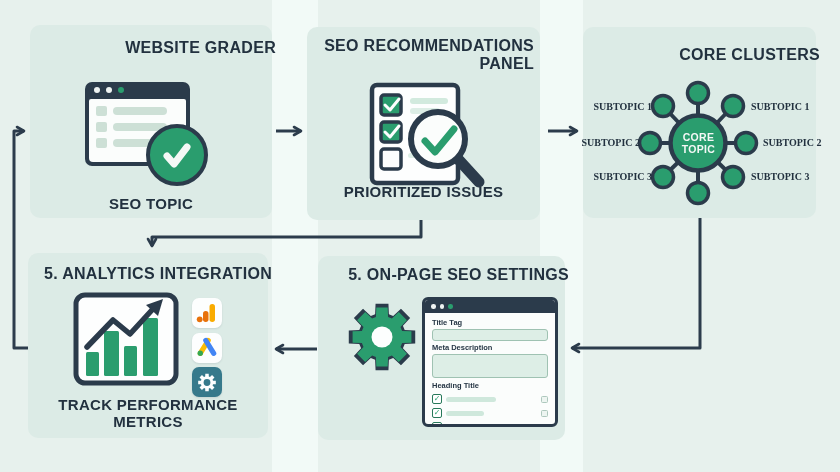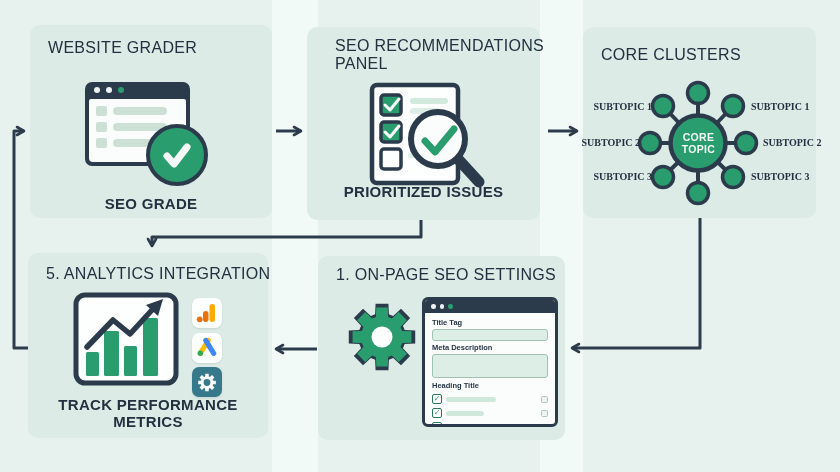--- a/index.html
+++ b/index.html
@@ -18,22 +18,22 @@
   .box{
     position:absolute; background:#dcebe6; border-radius:10px; z-index:1;
   }
   #box-website-grader   { left:30px;  top:25px;  width:242px; height:193px; }
   #box-seo-reco         { left:307px; top:27px;  width:233px; height:193px; }
   #box-topic-clusters   { left:583px; top:27px;  width:233px; height:191px; }
   #box-analytics        { left:28px;  top:253px; width:240px; height:185px; }
   #box-onpage           { left:318px; top:256px; width:247px; height:184px; }
 
   .box-title{
-    position:absolute; left:18px; width:100%; text-align:left;
-    font-size:16px; font-weight:400; color:#22313f; letter-spacing:.3px;
+    position:absolute; left:4px; width:100%; text-align:right;
+    font-size:16px; font-weight:700; color:#22313f; letter-spacing:.3px;
     line-height:1.1;
   }
   #box-website-grader .box-title{ top:14px; }
   #box-seo-reco .box-title{ top:10px; padding:0 10px; }
   #box-topic-clusters .box-title{ top:19px; }
   #box-analytics .box-title{ top:12px; }
   #box-onpage .box-title{ top:10px; }
 
   .box-caption{
     position:absolute; left:0; width:100%; text-align:center;
@@ -146,21 +146,21 @@
           </div>
       </div>
     </div>
 
     <div class="grade-circle">
       <svg width="36" height="36" viewBox="0 0 36 36">
         <path d="M8,19 L15,27 L28,10" fill="none" stroke="#f4f8f6" stroke-width="7" stroke-linecap="round" stroke-linejoin="round"></path>
       </svg>
     </div>
 
-    <div class="box-caption">SEO GRADE</div>
+    <div class="box-caption">SEO TOPIC</div>
   </div>
 
   <div class="box" id="box-seo-reco">
     <div class="box-title">SEO RECOMMENDATIONS PANEL</div>
 
     <svg class="icon-svg" style="left:58px; top:53px;" width="130" height="115" viewBox="365 80 130 115">
       <rect x="372" y="85" width="86" height="98" rx="5" fill="#fdfefe" stroke="#2b3b4b" stroke-width="4.5"></rect>
       <rect x="410" y="98" width="38" height="6" rx="3" fill="#d2eade"></rect>
       <rect x="410" y="108" width="30" height="6" rx="3" fill="#ddeee6"></rect>
       <rect x="408" y="153" width="14" height="5" rx="2.5" fill="#ddeee6"></rect>
@@ -247,21 +247,21 @@
       <svg width="30" height="30" viewBox="0 0 30 30">
         <path transform="translate(15,15.5) scale(0.30)" fill="#fdfefe" d="M20.1,-6.1 L29.4,-5.7 L29.4,5.7 L20.1,6.1 L18.5,9.9 L24.9,16.8 L16.8,24.9 L9.9,18.5 L6.1,20.1 L5.7,29.4 L-5.7,29.4 L-6.1,20.1 L-9.9,18.5 L-16.8,24.9 L-24.9,16.8 L-18.5,9.9 L-20.1,6.1 L-29.4,5.7 L-29.4,-5.7 L-20.1,-6.1 L-18.5,-9.9 L-24.9,-16.8 L-16.8,-24.9 L-9.9,-18.5 L-6.1,-20.1 L-5.7,-29.4 L5.7,-29.4 L6.1,-20.1 L9.9,-18.5 L16.8,-24.9 L24.9,-16.8 L18.5,-9.9 Z"></path>
         <circle cx="15" cy="15.5" r="3.4" fill="#36798b"></circle>
       </svg>
     </div>
 
     <div class="box-caption">TRACK PERFORMANCE METRICS</div>
   </div>
 
   <div class="box" id="box-onpage">
-    <div class="box-title">1. ON-PAGE SEO SETTINGS</div>
+    <div class="box-title">5. ON-PAGE SEO SETTINGS</div>
 
     <svg class="icon-svg" style="left:24px; top:41px;" width="80" height="80" viewBox="-40 -40 80 80">
       <path transform="scale(1.13)" fill="#2b3b4b" d="M20.1,-6.1 L29.4,-5.7 L29.4,5.7 L20.1,6.1 L18.5,9.9 L24.9,16.8 L16.8,24.9 L9.9,18.5 L6.1,20.1 L5.7,29.4 L-5.7,29.4 L-6.1,20.1 L-9.9,18.5 L-16.8,24.9 L-24.9,16.8 L-18.5,9.9 L-20.1,6.1 L-29.4,5.7 L-29.4,-5.7 L-20.1,-6.1 L-18.5,-9.9 L-24.9,-16.8 L-16.8,-24.9 L-9.9,-18.5 L-6.1,-20.1 L-5.7,-29.4 L5.7,-29.4 L6.1,-20.1 L9.9,-18.5 L16.8,-24.9 L24.9,-16.8 L18.5,-9.9 Z"></path>
       <path fill="#2a9d6e" d="M20.1,-6.1 L29.4,-5.7 L29.4,5.7 L20.1,6.1 L18.5,9.9 L24.9,16.8 L16.8,24.9 L9.9,18.5 L6.1,20.1 L5.7,29.4 L-5.7,29.4 L-6.1,20.1 L-9.9,18.5 L-16.8,24.9 L-24.9,16.8 L-18.5,9.9 L-20.1,6.1 L-29.4,5.7 L-29.4,-5.7 L-20.1,-6.1 L-18.5,-9.9 L-24.9,-16.8 L-16.8,-24.9 L-9.9,-18.5 L-6.1,-20.1 L-5.7,-29.4 L5.7,-29.4 L6.1,-20.1 L9.9,-18.5 L16.8,-24.9 L24.9,-16.8 L18.5,-9.9 Z"></path>
       <circle cx="0" cy="0" r="10.5" fill="#fdfefe"></circle>
     </svg>
 
     <div class="panel">
       <div class="panel-header">
           <i></i>

